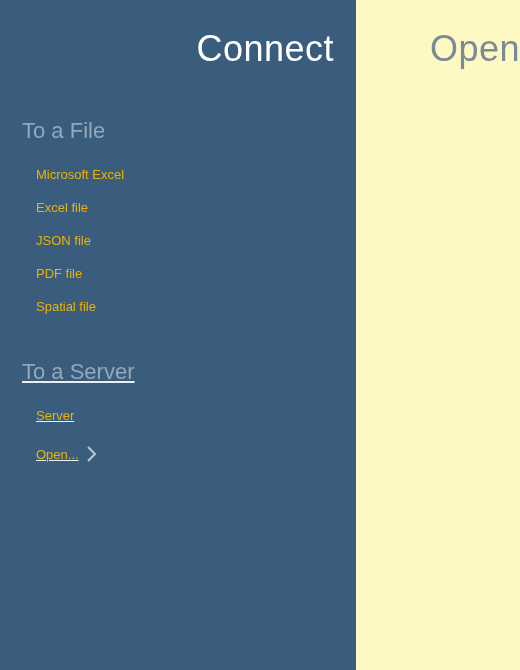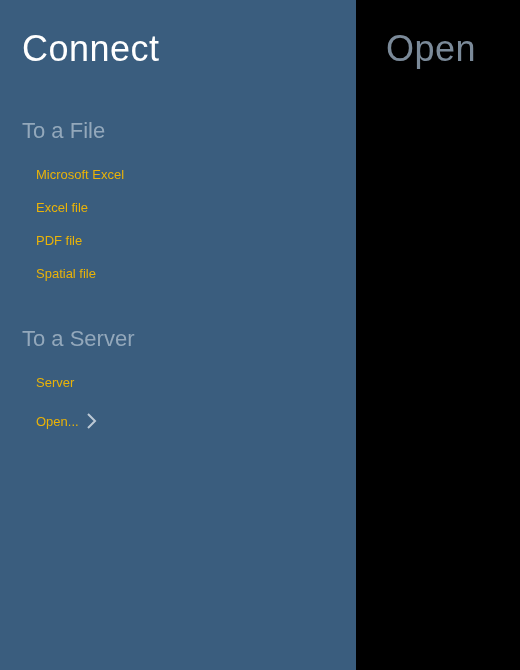--- a/index.html
+++ b/index.html
@@ -12,32 +12,33 @@
     .panel-connect {
       width: 356px;
       height: 100%;
       background: #3a5d7e;
       padding: 28px 22px 0 22px;
       color: #e8eef3;
     }
     .panel-open {
       flex: 1;
       height: 100%;
-      background: #000000;
+      background: #fef9c3;
       padding: 28px 0 0 30px;
     }
     .panel-title {
       font-size: 36px;
       font-weight: 300;
       letter-spacing: 0.5px;
+      text-align: right;
     }
     .panel-connect .panel-title { color: #ffffff; }
     .panel-open .panel-title { color: #7b8a99; }
     .section { margin-top: 48px; }
-    .section + .section { margin-top: 36px; }
+    .section + .section { margin-top: 36px; text-decoration: underline; }
     .section-header {
       font-size: 22px;
       font-weight: 300;
       color: #93a8bb;
       margin-bottom: 14px;
     }
     .item {
       display: flex;
       align-items: center;
       justify-content: flex-start;
@@ -66,20 +67,23 @@
   <div class="section">
     <div class="section-header">To a File</div>
 
     <div class="item">
       <span>Microsoft Excel</span>
     </div>
     <div class="item">
       <span>Excel file</span>
     </div>
     <div class="item">
+      <span>JSON file</span>
+    </div>
+    <div class="item">
       <span>PDF file</span>
     </div>
     <div class="item">
       <span>Spatial file</span>
     </div>
   </div>
 
   <div class="section">
     <div class="section-header">To a Server</div>
 

